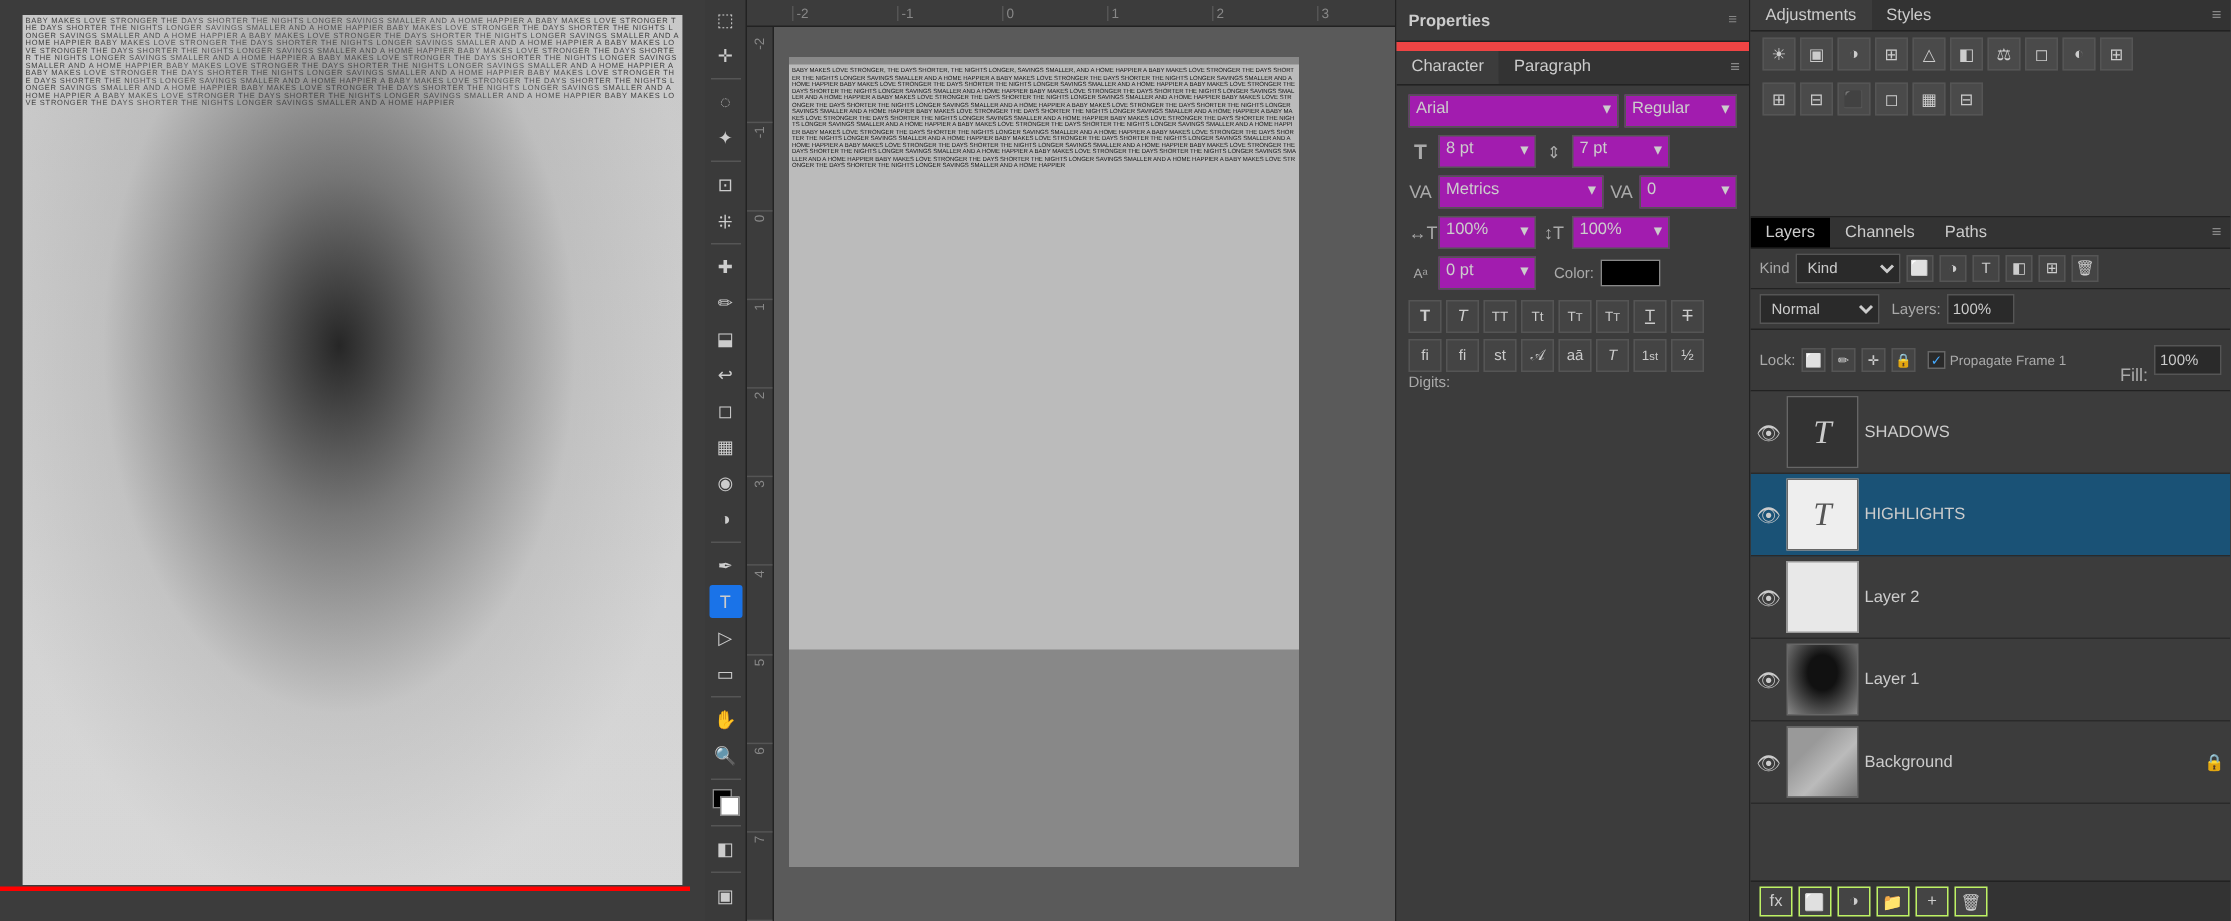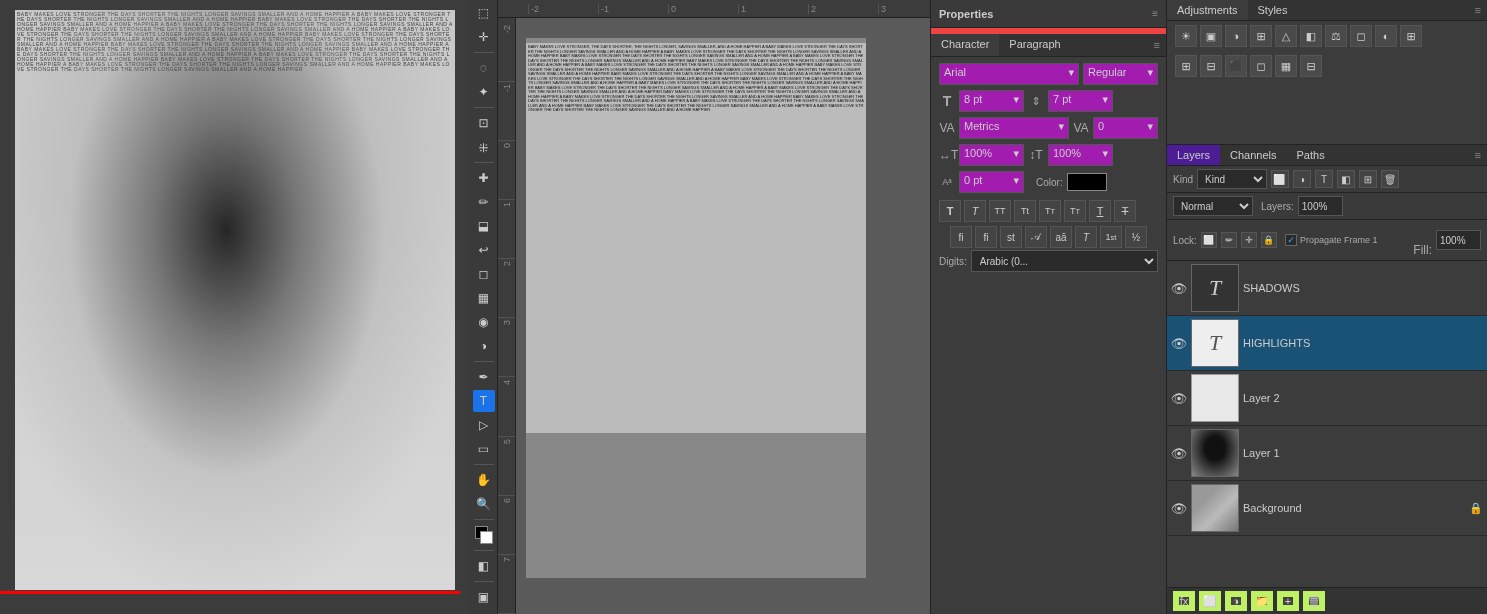--- a/index.html
+++ b/index.html
@@ -337,21 +337,20 @@
       display: flex;
       align-items: center;
       justify-content: center;
       cursor: pointer;
     }
     .char-glyph-btns {
       display: flex;
       gap: 3px;
       flex-wrap: wrap;
       padding: 2px 0;
-      justify-content: center;
     }
     .char-bottom {
       display: flex;
       align-items: center;
       gap: 4px;
       margin-bottom: 4px;
     }
     .lang-select {
       background: #2a2a2a;
       border: 1px solid #555;
@@ -468,21 +467,21 @@
       align-items: center;
       justify-content: space-between;
       flex-shrink: 0;
     }
     .layers-tab {
       padding: 4px 10px;
       font-size: 11px;
       cursor: pointer;
       color: #ccc;
     }
-    .layers-tab.active { background: #4c1d95; }
+    .layers-tab.active { background: #000000; }
     .layers-tab-group { display: flex; }
     .layers-menu { padding: 0 6px; font-size: 11px; color: #888; cursor: pointer; }
     .layers-toolbar {
       display: flex;
       align-items: center;
       gap: 4px;
       padding: 3px 6px;
       border-bottom: 1px solid #222;
       background: #3a3a3a;
       flex-shrink: 0;
@@ -649,21 +648,21 @@
       gap: 4px;
       padding: 3px 6px;
       background: #333;
       border-top: 1px solid #222;
       flex-shrink: 0;
     }
     .bottom-bar-btn {
       width: 22px;
       height: 20px;
       background: #444;
-      border: 6px solid #bef264;
+      border: 1px solid #bef264;
       display: flex;
       align-items: center;
       justify-content: center;
       cursor: pointer;
       font-size: 11px;
       color: #ccc;
     }
 
     
     .thumb-shadows {
@@ -877,23 +876,20 @@
         <div class="type-btn" style="font-size:10px;">𝒜</div>
         <div class="type-btn" style="font-size:10px;">aā</div>
         <div class="type-btn" style="font-size:10px; font-style:italic;">T</div>
         <div class="type-btn" style="font-size:9px;">1<sup>st</sup></div>
         <div class="type-btn" style="font-size:10px;">½</div>
       </div>
 
 
       <div class="digits-row">
         <span class="digits-label">Digits:</span>
-        <select class="digits-select">
-          <option>Arabic (0...</option>
-        </select>
       </div>
     </div>
   </div>
 </div>
 
 <div class="right-panels">
 
   <div class="adj-panel">
     <div class="adj-tabs">
       <div class="adj-tab-group">

